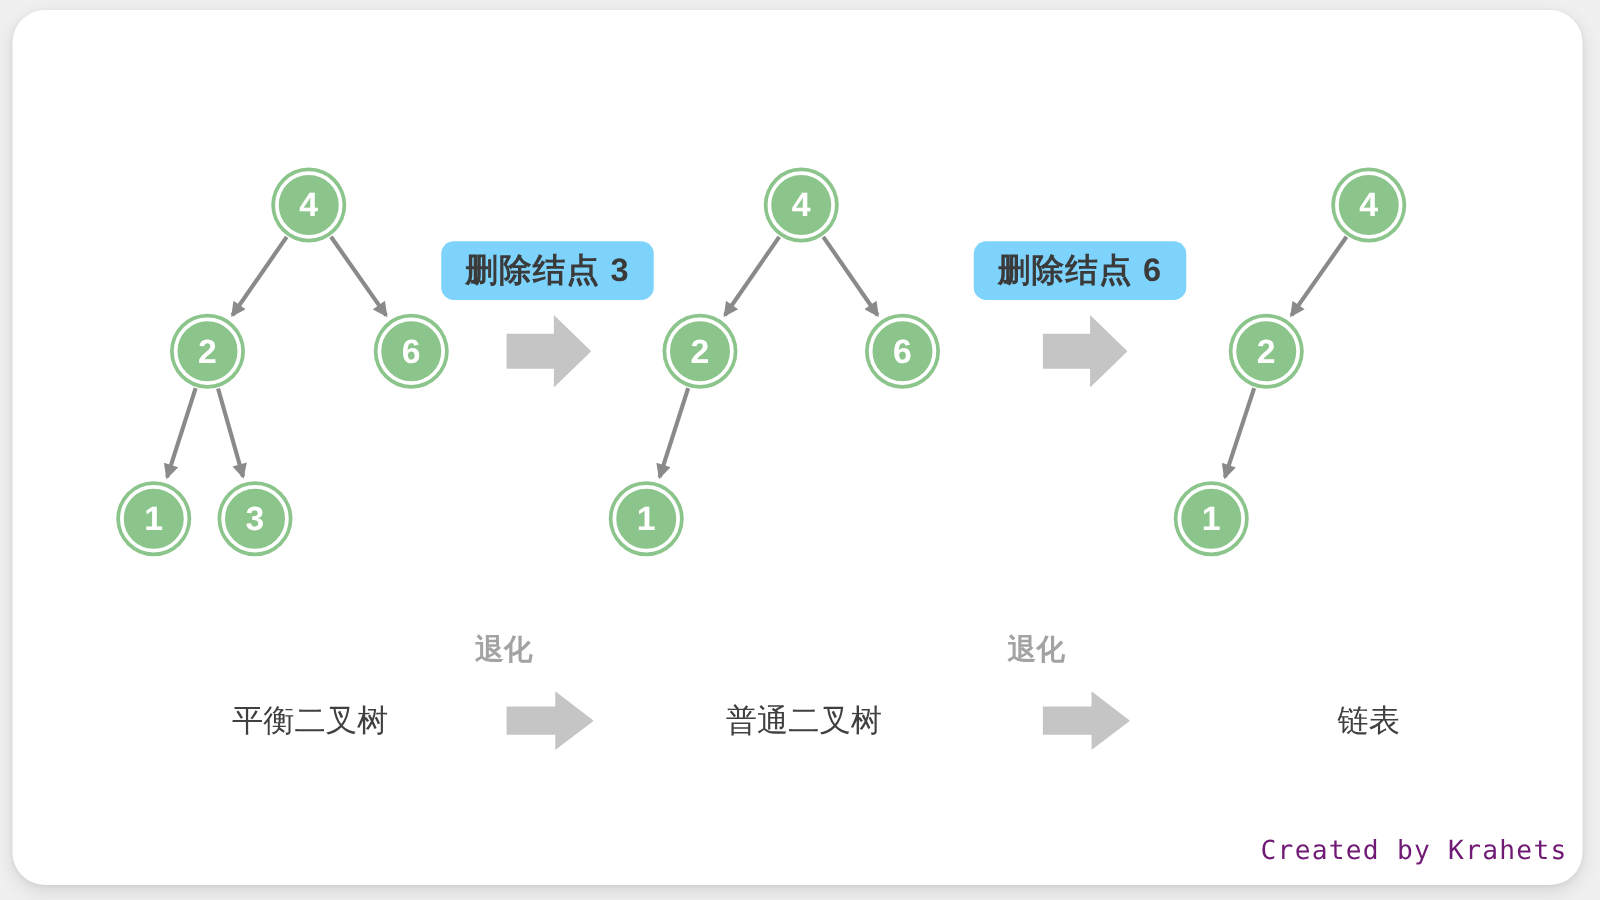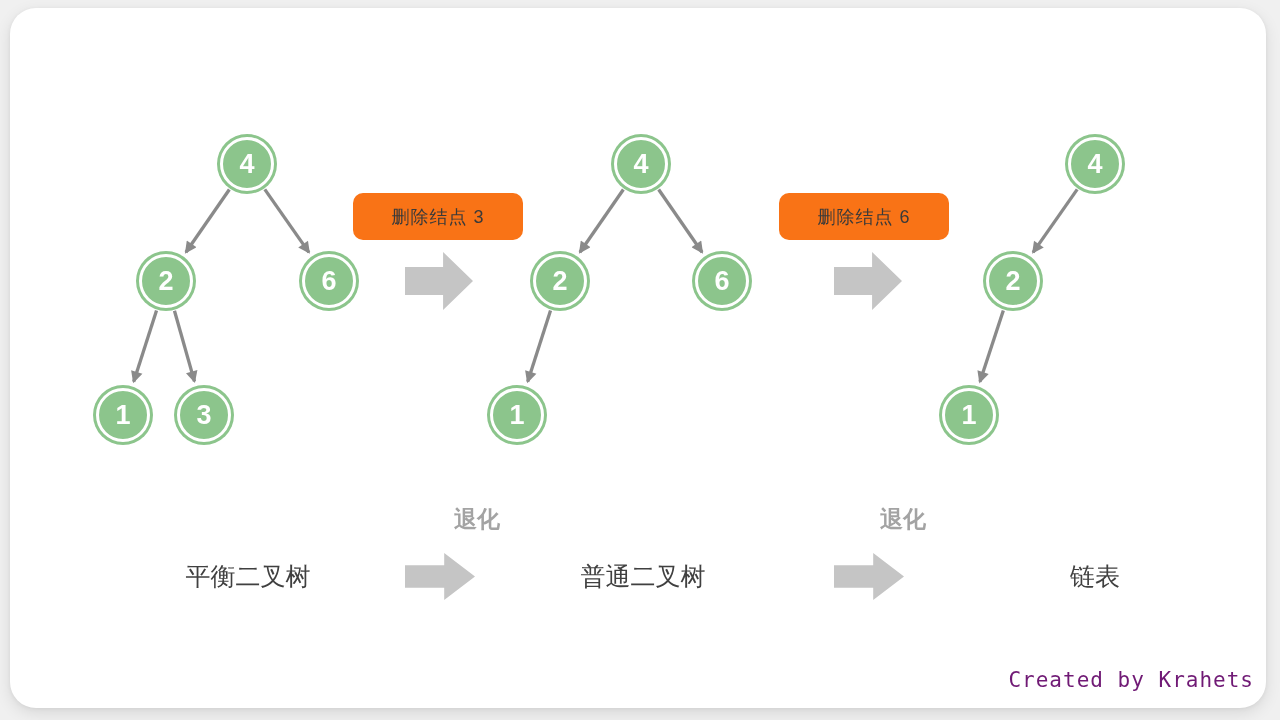--- a/index.html
+++ b/index.html
@@ -30,46 +30,46 @@
     border: 3px solid #ffffff;
     box-shadow: 0 0 0 3px #8CC58C;
     color: #ffffff;
     font-size: 27px;
     font-weight: bold;
     display: flex; align-items: center; justify-content: center;
   }
   .badge {
     position: absolute;
     width: 170px; height: 47px;
-    background: #f97316;
+    background: #7dd3fc;
     color: #3a3a3a;
     border-radius: 10px;
-    font-size: 18px;
-    font-weight: normal;
+    font-size: 26px;
+    font-weight: bold;
     letter-spacing: 1px;
     display: flex; align-items: center; justify-content: center;
     white-space: pre;
   }
   .badge1 { left: 353px; top: 193px; }
   .badge2 { left: 779px; top: 193px; }
   .block-arrow {
     position: absolute;
     background: #c5c5c5;
     clip-path: polygon(0 26%, 56% 26%, 56% 0, 100% 50%, 56% 100%, 56% 74%, 0 74%);
   }
   .ba-mid    { width: 68px; height: 58px; }
   .ba-bottom { width: 70px; height: 47px; }
   .arrow1 { left: 405px; top: 252px; }
   .arrow2 { left: 834px; top: 252px; }
   .arrow3 { left: 405px; top: 553px; }
   .arrow4 { left: 834px; top: 553px; }
   .trans-label {
     position: absolute;
     width: 120px;
-    text-align: right;
+    text-align: left;
     font-size: 23px;
     font-weight: bold;
     color: #a3a3a3;
   }
   .trans1 { left: 380px; top: 504px; }
   .trans2 { left: 806px; top: 504px; }
   .stage-label {
     position: absolute;
     width: 240px;
     text-align: center;

